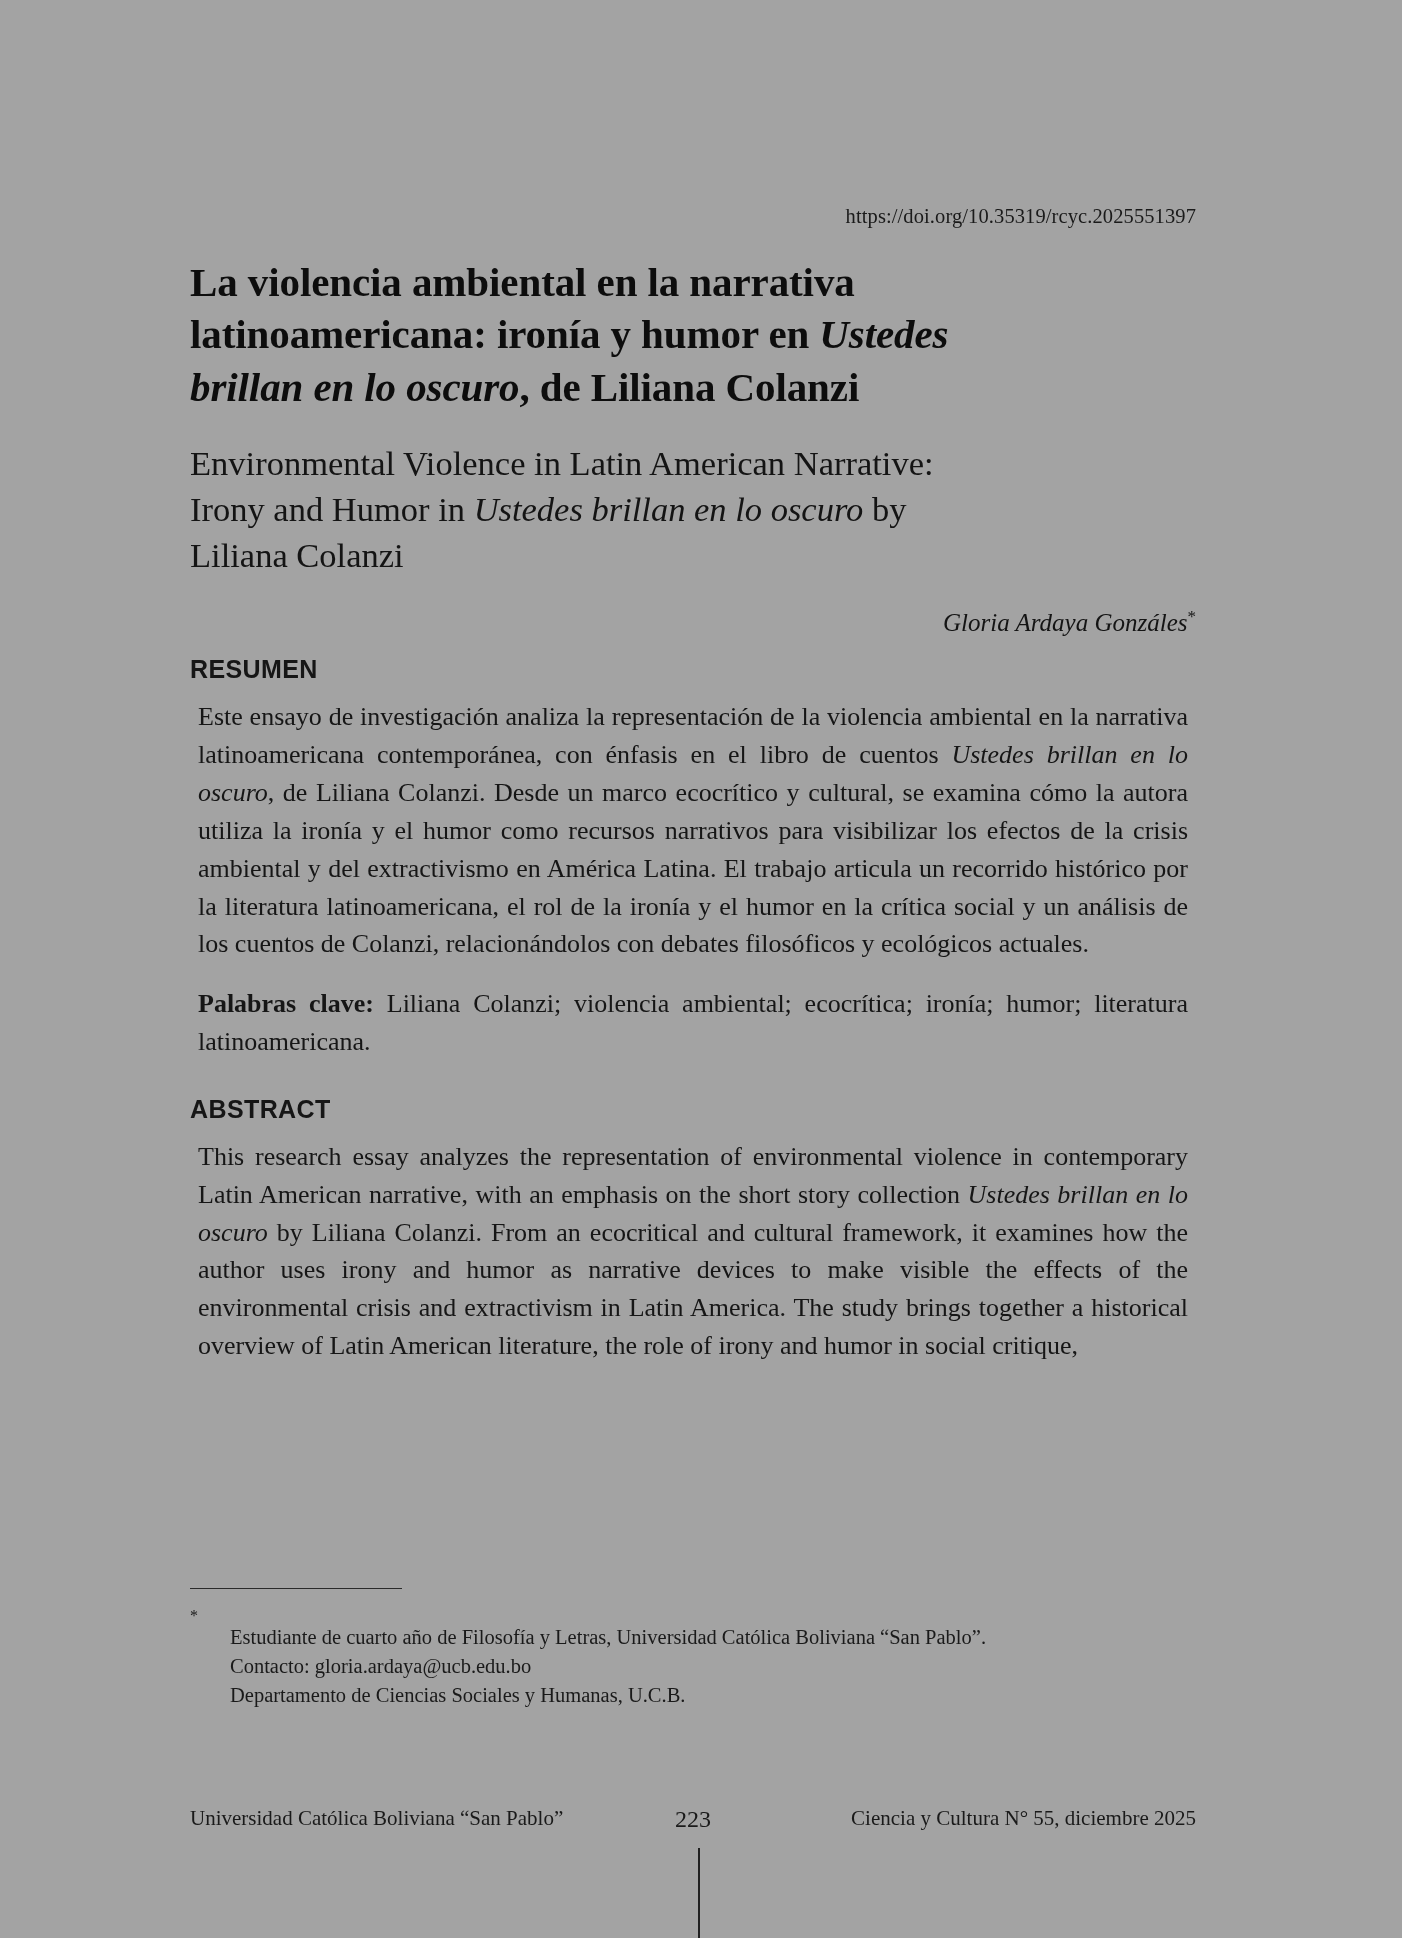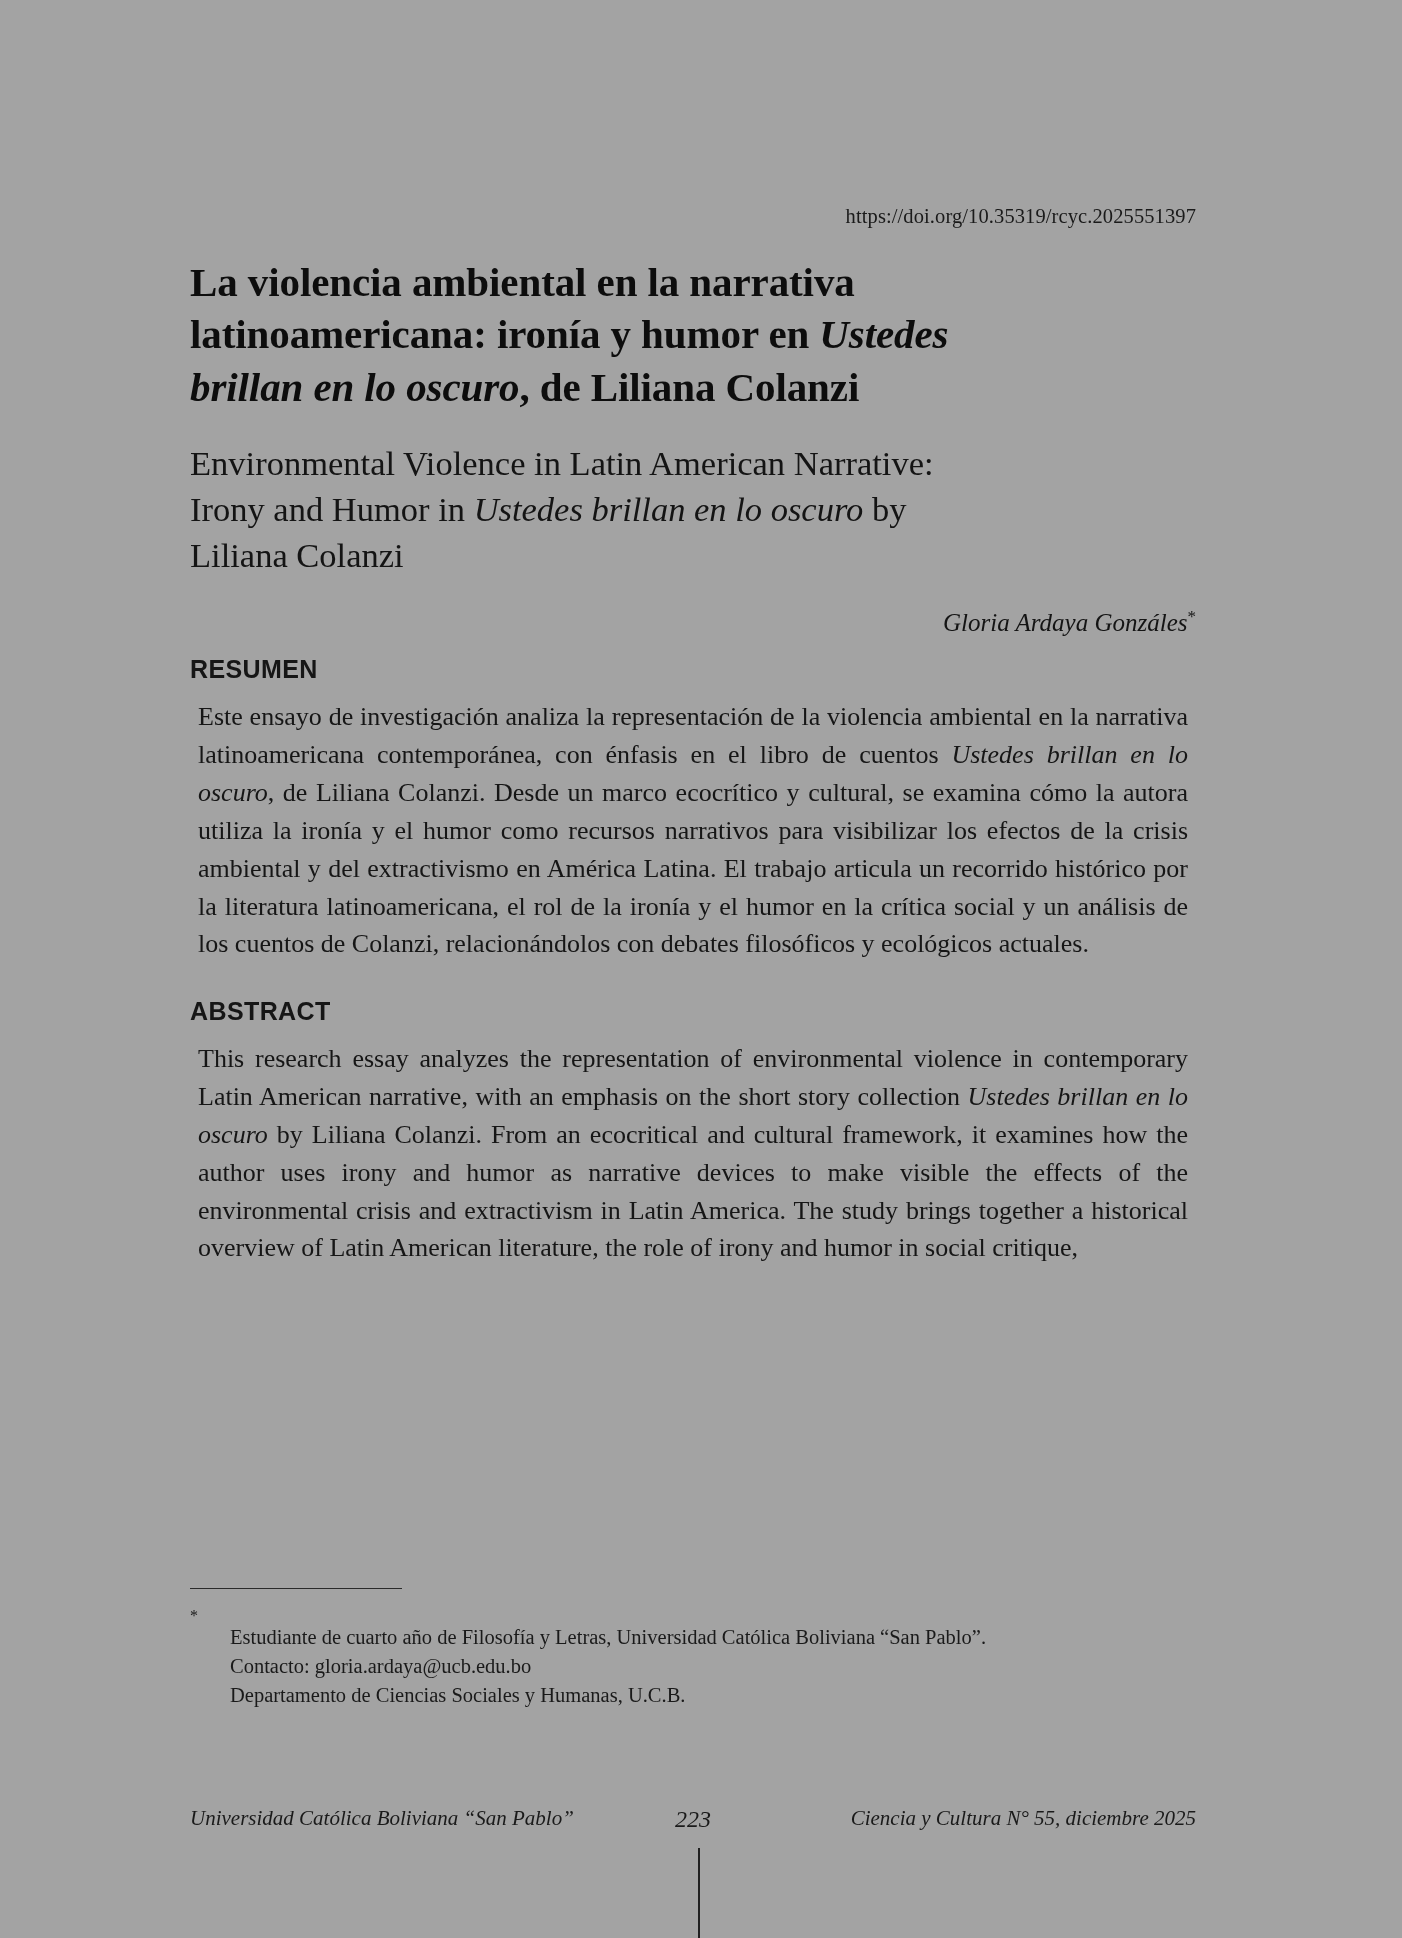--- a/index.html
+++ b/index.html
@@ -134,21 +134,20 @@
   
   .footer {
     position: absolute;
     left: 190px;
     top: 1806px;
     width: 1006px;
     display: flex;
     align-items: baseline;
     font-size: 21px;
     color: #1a1a1a;
-    font-style: italic;
   }
   .footer-left { flex: 0 0 auto; }
   .footer-center {
     position: absolute;
     left: 0; right: 0;
     text-align: center;
     font-size: 24px;
   }
   .footer-right { margin-left: auto; }
 
@@ -184,20 +183,21 @@
       <span>Liliana Colanzi</span>
     </h2>
 
     <div class="author">
       <span>Gloria Ardaya Gonzáles</span><span class="star">*</span>
     </div>
 
     <div class="sec-head">RESUMEN</div>
     <p class="para"><span>Este ensayo de investigación analiza la representación de la violencia ambiental en la narrativa latinoamericana contemporánea, con énfasis en el libro de cuentos </span><span class="it">Ustedes brillan en lo oscuro</span><span>, de Liliana Colanzi. Desde un marco ecocrítico y cultural, se examina cómo la autora utiliza la ironía y el humor como recursos narrativos para visibilizar los efectos de la crisis ambiental y del extractivismo en América Latina. El trabajo articula un recorrido histórico por la literatura latinoamericana, el rol de la ironía y el humor en la crítica social y un análisis de los cuentos de Colanzi, relacionándolos con debates filosóficos y ecológicos actuales.</span></p>
 
+    <p class="para keywords"><span class="kw-label">Palabras clave:</span><span> Liliana Colanzi; violencia ambiental; ecocrítica; ironía; humor; literatura latinoamericana.</span></p>
 
     <div class="sec-head abstract-head">ABSTRACT</div>
     <p class="para"><span>This research essay analyzes the representation of environmental violence in contemporary Latin American narrative, with an emphasis on the short story collection </span><span class="it">Ustedes brillan en lo oscuro</span><span> by Liliana Colanzi. From an ecocritical and cultural framework, it examines how the author uses irony and humor as narrative devices to make visible the effects of the environmental crisis and extractivism in Latin America. The study brings together a historical overview of Latin American literature, the role of irony and humor in social critique,</span></p>
 
   </div>
 
   <div class="footnote-wrap">
     <div class="footnote-rule"></div>
     <div class="footnote">
       <div class="footnote-marker">*</div>

